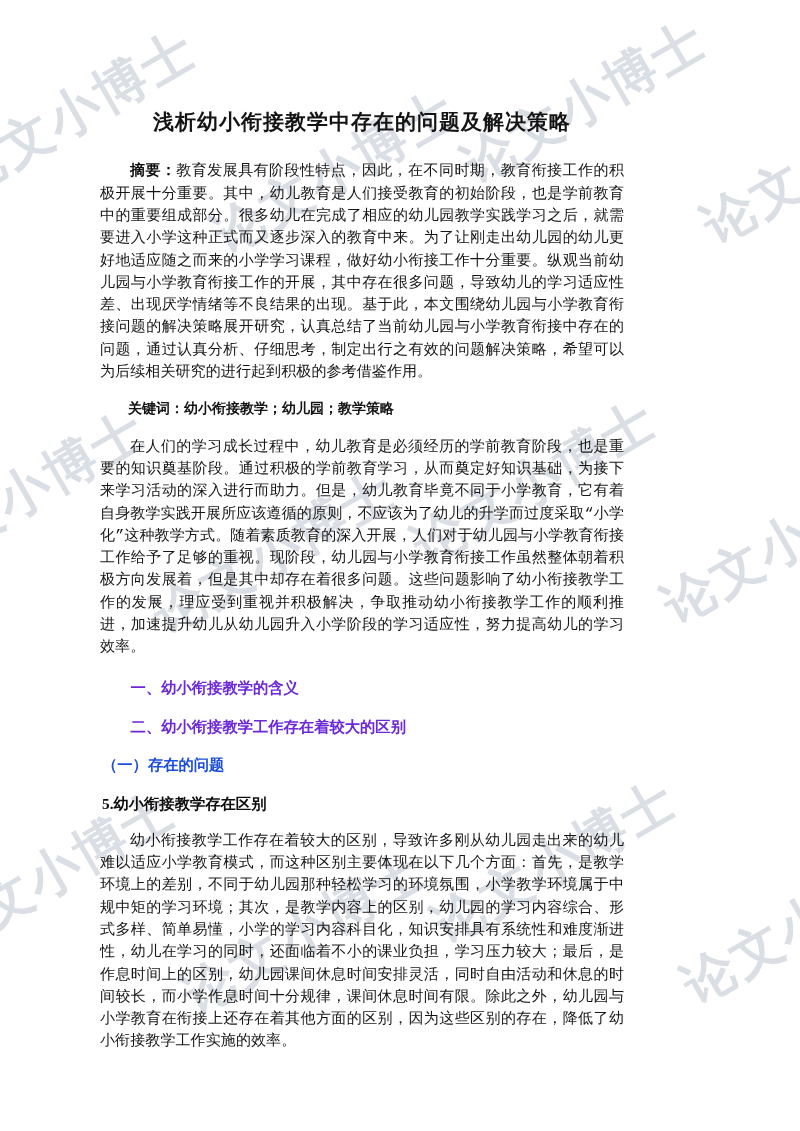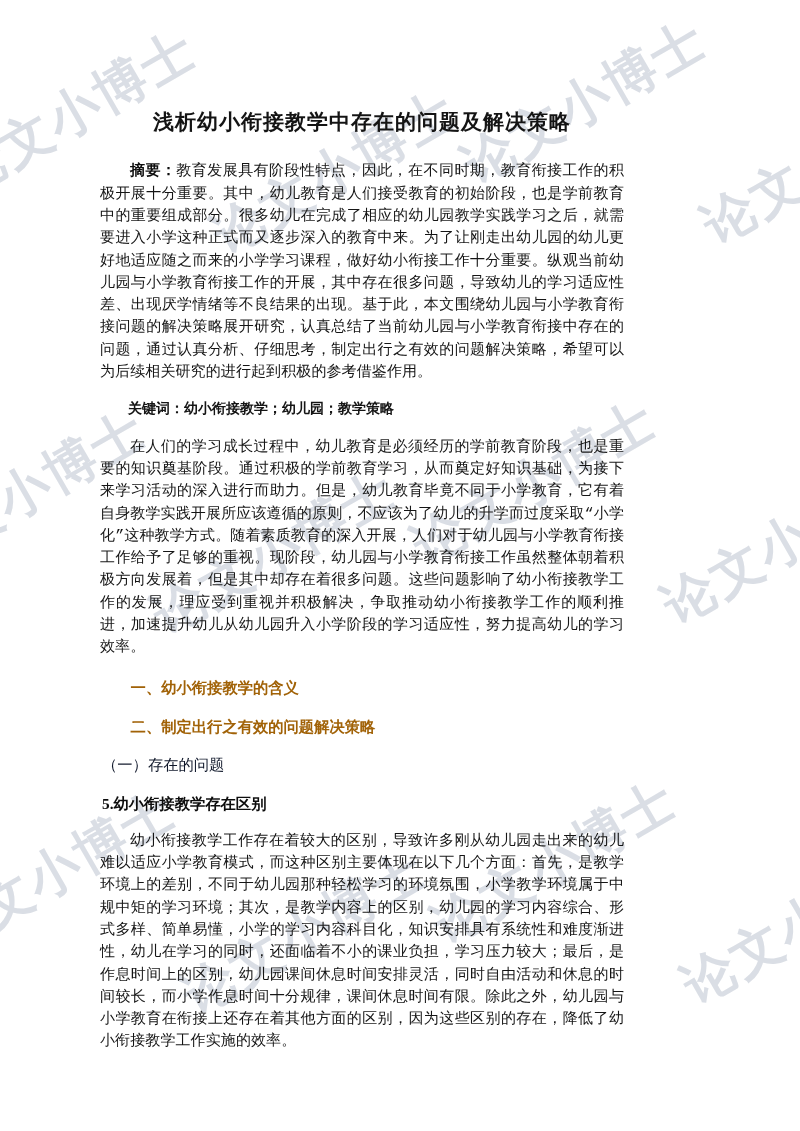--- a/index.html
+++ b/index.html
@@ -91,28 +91,28 @@
   }
 
   .body-para { margin-top: 16px; font-family: Liberation Mono, monospace; }
 
   .h-level1 {
     margin: 17px 0 0 0;
     text-indent: 2em;
     font-size: 15.3px;
     line-height: 22.3px;
     font-weight: 700;
-    color: #a16207;
+    color: #6d28d9;
   }
   .h-level2 {
     margin: 16px 0 8px 0;
     font-size: 15.3px;
     line-height: 22.3px;
-    font-weight: 400;
-    color: #0f172a;
+    font-weight: 700;
+    color: #1d4ed8;
     padding-left: 2px;
   }
   .h-level3 {
     margin: 16px 0 0 0;
     font-size: 15.3px;
     line-height: 22.3px;
     font-weight: 700;
     color: #0d0d0d;
     padding-left: 2px;
   }
@@ -147,21 +147,21 @@
 
     <p class="para indent abstract-block"><span class="abstract-label">摘要：</span><span>教育发展具有阶段性特点，因此，在不同时期，教育衔接工作的积极开展十分重要。其中，幼儿教育是人们接受教育的初始阶段，也是学前教育中的重要组成部分。很多幼儿在完成了相应的幼儿园教学实践学习之后，就需要进入小学这种正式而又逐步深入的教育中来。为了让刚走出幼儿园的幼儿更好地适应随之而来的小学学习课程，做好幼小衔接工作十分重要。纵观当前幼儿园与小学教育衔接工作的开展，其中存在很多问题，导致幼儿的学习适应性差、出现厌学情绪等不良结果的出现。基于此，本文围绕幼儿园与小学教育衔接问题的解决策略展开研究，认真总结了当前幼儿园与小学教育衔接中存在的问题，通过认真分析、仔细思考，制定出行之有效的问题解决策略，希望可以为后续相关研究的进行起到积极的参考借鉴作用。</span></p>
 
     <p class="keywords">关键词：幼小衔接教学；幼儿园；教学策略</p>
 
     <p class="para indent body-para">在人们的学习成长过程中，幼儿教育是必须经历的学前教育阶段，也是重要的知识奠基阶段。通过积极的学前教育学习，从而奠定好知识基础，为接下来学习活动的深入进行而助力。但是，幼儿教育毕竟不同于小学教育，它有着自身教学实践开展所应该遵循的原则，不应该为了幼儿的升学而过度采取“小学化”这种教学方式。随着素质教育的深入开展，人们对于幼儿园与小学教育衔接工作给予了足够的重视。现阶段，幼儿园与小学教育衔接工作虽然整体朝着积极方向发展着，但是其中却存在着很多问题。这些问题影响了幼小衔接教学工作的发展，理应受到重视并积极解决，争取推动幼小衔接教学工作的顺利推进，加速提升幼儿从幼儿园升入小学阶段的学习适应性，努力提高幼儿的学习效率。</p>
 
     <p class="h-level1">一、幼小衔接教学的含义</p>
 
 
-    <p class="h-level1">二、制定出行之有效的问题解决策略</p>
+    <p class="h-level1">二、幼小衔接教学工作存在着较大的区别</p>
 
     <p class="h-level2">（一）存在的问题</p>
 
     <p class="h-level3">5.幼小衔接教学存在区别</p>
 
     <p class="para indent body-para">幼小衔接教学工作存在着较大的区别，导致许多刚从幼儿园走出来的幼儿难以适应小学教育模式，而这种区别主要体现在以下几个方面：首先，是教学环境上的差别，不同于幼儿园那种轻松学习的环境氛围，小学教学环境属于中规中矩的学习环境；其次，是教学内容上的区别，幼儿园的学习内容综合、形式多样、简单易懂，小学的学习内容科目化，知识安排具有系统性和难度渐进性，幼儿在学习的同时，还面临着不小的课业负担，学习压力较大；最后，是作息时间上的区别，幼儿园课间休息时间安排灵活，同时自由活动和休息的时间较长，而小学作息时间十分规律，课间休息时间有限。除此之外，幼儿园与小学教育在衔接上还存在着其他方面的区别，因为这些区别的存在，降低了幼小衔接教学工作实施的效率。</p>
 
   </div>
 </div>
 

